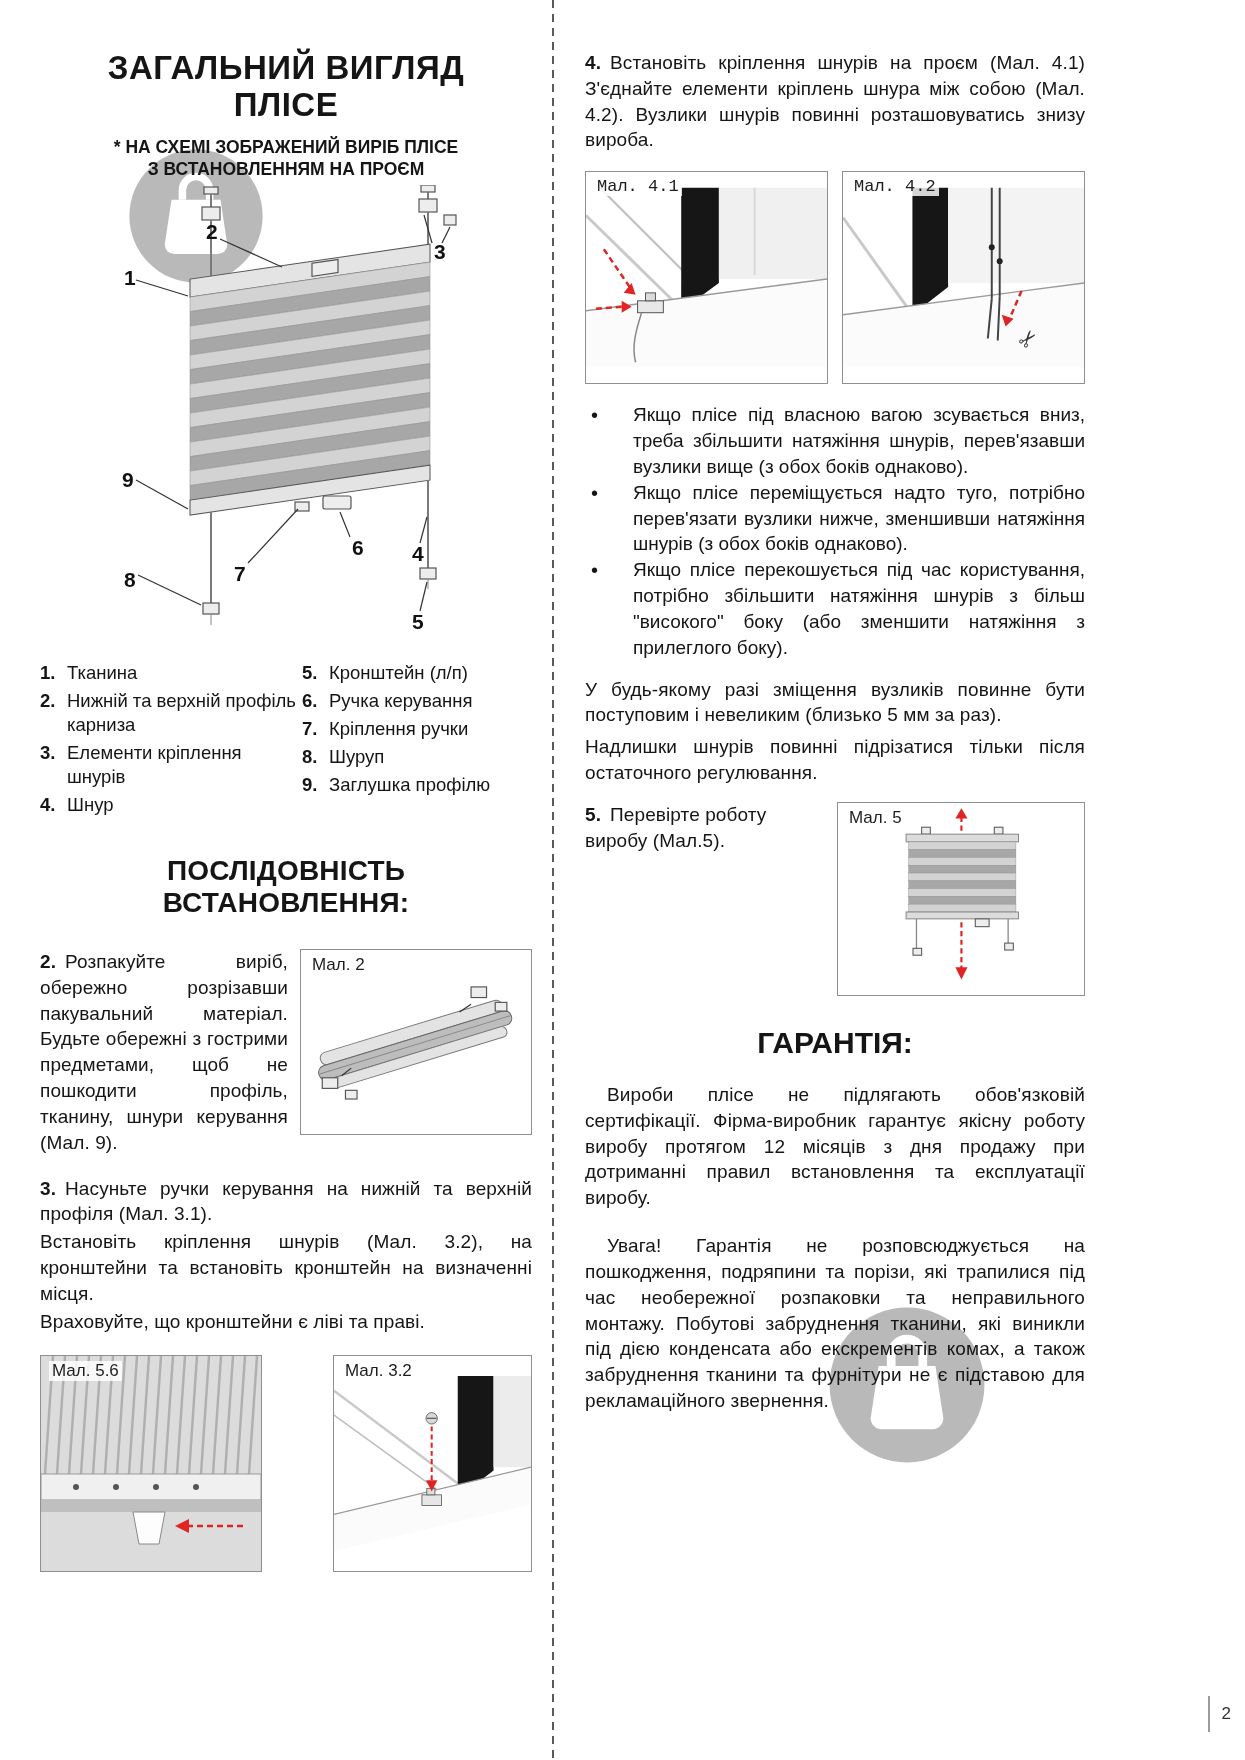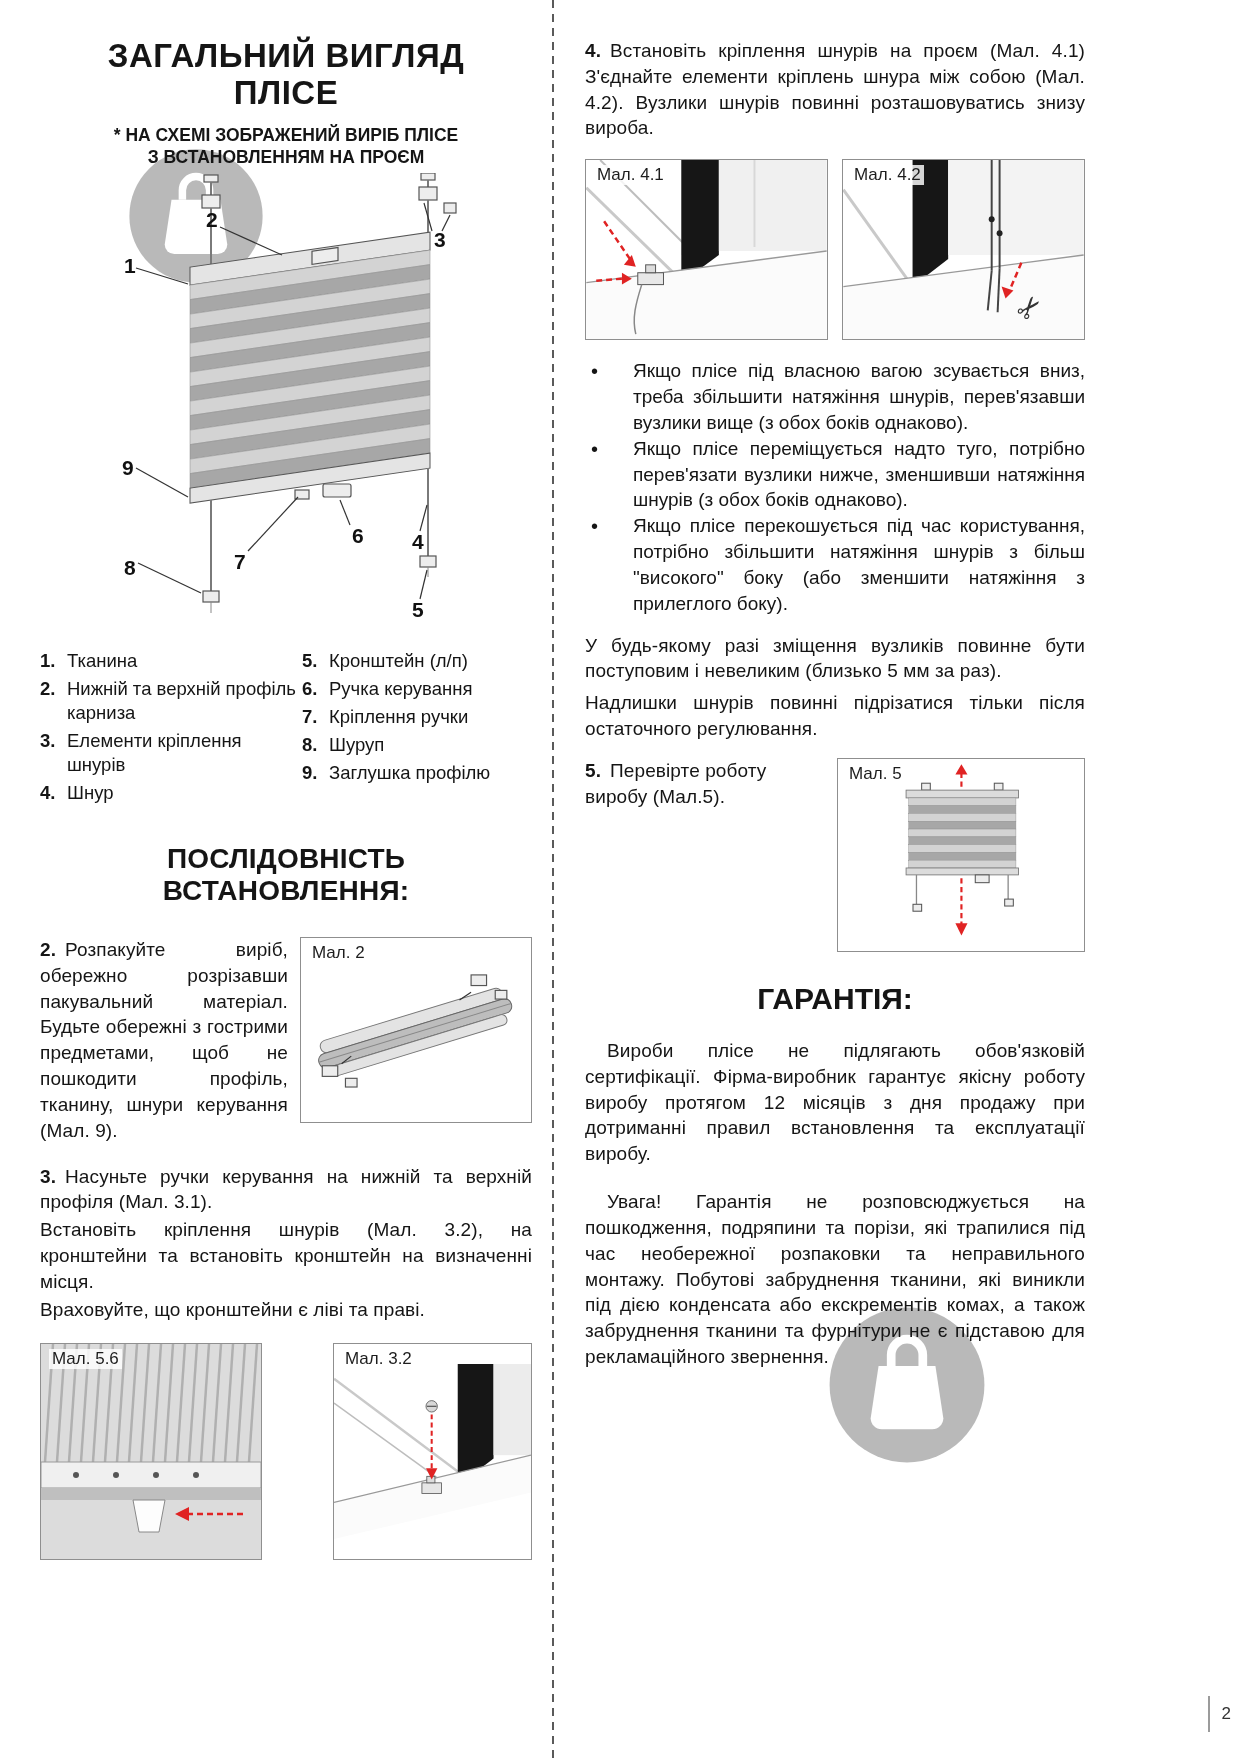--- a/index.html
+++ b/index.html
@@ -6,21 +6,21 @@
   html,body { width:1245px; height:1760px; overflow:hidden; }
   body { background:#ffffff; font-family:"Liberation Sans", sans-serif; color:#151515; position:relative; }
 
   
   .center-divider{ position:absolute; left:552px; top:0; width:2px; height:1760px; z-index:2;
     background-image:repeating-linear-gradient(to bottom,#5a5a5a 0 8px,transparent 8px 14px); }
 
   .watermark{ position:absolute; z-index:0; opacity:.62; }
   .watermark svg{ width:100%; height:100%; display:block; }
 
-  .col{ position:absolute; top:38px; z-index:1; }
+  .col{ position:absolute; top:50px; z-index:1; }
   .col-left{ left:40px; width:492px; }
   .col-right{ left:585px; width:500px; }
 
   .main-title{ text-align:center; font-size:33px; font-weight:900; letter-spacing:.5px; line-height:1.12; }
   .tline{ display:block; }
   .subtitle{ text-align:center; font-size:17.5px; font-weight:bold; line-height:1.25; margin-top:13px; }
 
   .diagram{ position:relative; height:470px; margin-top:4px; }
   .diagram svg{ width:100%; height:100%; display:block; }
 
@@ -45,21 +45,21 @@
   .fig2{ flex:1; height:186px; }
 
   .step3{ margin-top:20px; }
   .step3 .cont{ margin-top:2px; }
 
   .fig3-row{ display:flex; justify-content:space-between; margin-top:20px; }
   .fig31{ width:222px; height:217px; }
   .fig32{ width:199px; height:217px; }
 
   .fig4-row{ display:flex; justify-content:space-between; margin-top:18px; }
-  .fig41,.fig42{ width:243px; height:181px; }
+  .fig41,.fig42{ width:243px; height:213px;font-family:Liberation Mono, monospace; }
 
   .bullets{ list-style:none; margin-top:18px; }
   .bullets li{ position:relative; padding-left:48px; font-size:19px; line-height:1.36; text-align:justify; }
   .bullets li::before{ content:"\2022"; position:absolute; left:6px; top:0; font-size:20px; }
 
   .para{ margin-top:16px; }
   .para-tight{ margin-top:6px; }
 
   .step5-row{ display:flex; justify-content:space-between; margin-top:16px; align-items:flex-start; }
   .step5-text{ width:228px; text-align:left; }

